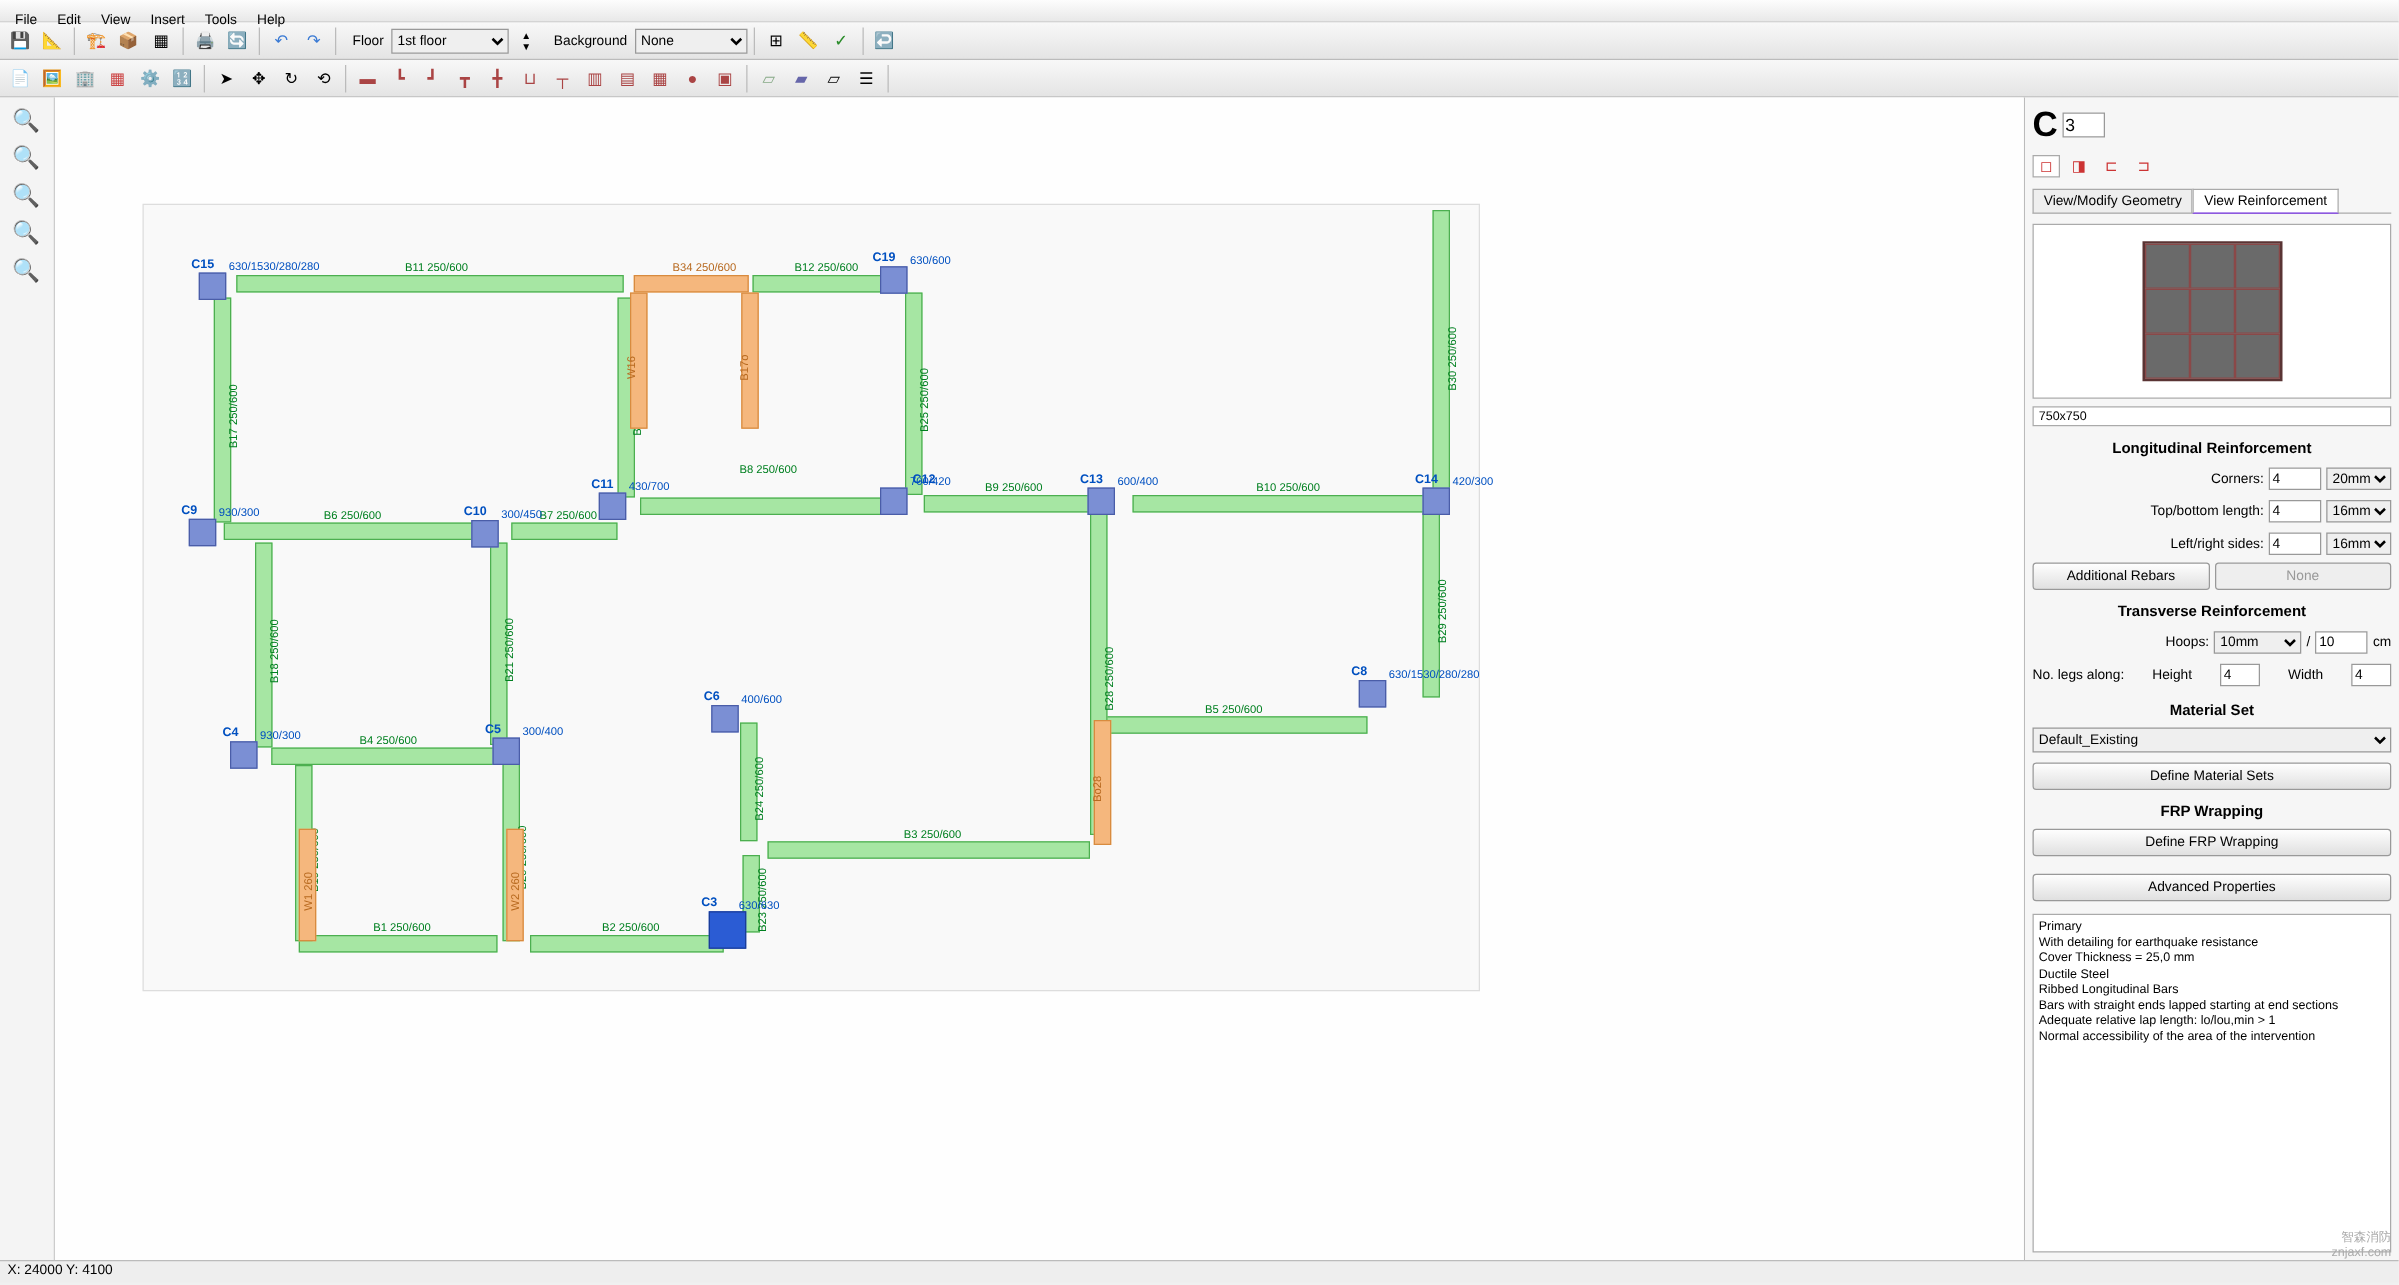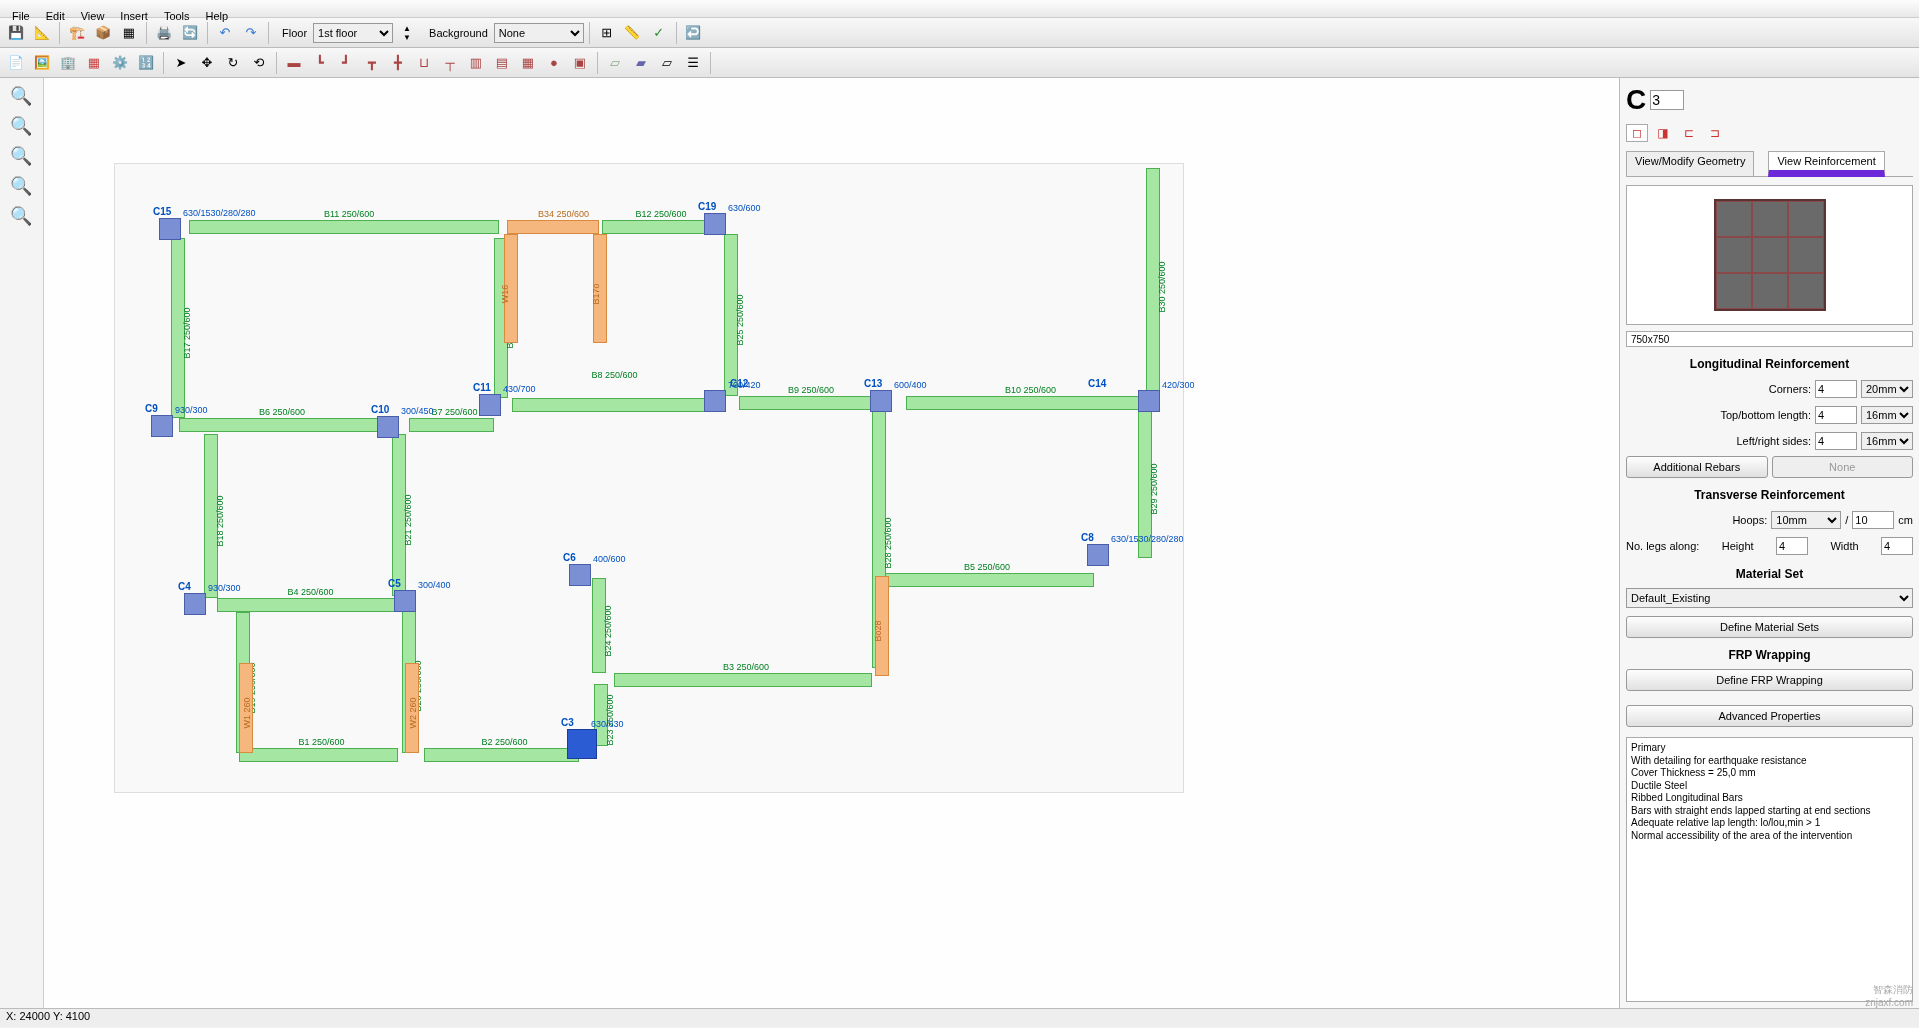--- a/index.html
+++ b/index.html
@@ -35,21 +35,21 @@
 .chead { display:flex;align-items:center;gap:4px; }
 .chead .big { font-size:28px;font-weight:bold; }
 .chead input{width:34px;font-size:14px;border:1px solid #999;padding:1px;}
 
 .jacket-icons{display:flex;gap:4px;margin:4px 0;}
 .jacket-icons .ji{width:22px;height:18px;display:flex;align-items:center;justify-content:center;font-size:12px;border:1px solid transparent;cursor:pointer;}
 .jacket-icons .ji.sel{background:#fff;border:1px solid #aaa;}
 
 .tabs{display:flex;gap:0;font-size:11px;border-bottom:1px solid #aaa;}
 .tab{padding:3px 8px;border:1px solid #aaa;background:#eee;cursor:pointer;position:relative;top:1px;}
-.tab.active{background:#fff;border-bottom:7px solid #6d28d9;margin-left:14px;}
+.tab.active{background:#fff;border-bottom:1px solid #6d28d9;}
 
 .section-preview{height:140px;background:#fff;border:1px solid #aaa;display:flex;align-items:center;justify-content:center;margin-top:4px;}
 .sectgrid{display:grid;grid-template-columns:repeat(3,36px);grid-template-rows:repeat(3,36px);gap:0;border:2px solid #5a3434;}
 .sectgrid div{background:#6a6a6a;border:1px solid #8a4848;}
 .dimbox{height:16px;border:1px solid #aaa;background:#fff;font-size:10px;padding:0 4px;display:flex;align-items:center;margin-top:2px;}
 
 .grp-title{font-weight:bold;text-align:center;font-size:12px;margin:6px 0 3px;}
 .frow{display:flex;align-items:center;justify-content:flex-end;gap:4px;margin:2px 0;}
 .frow label{font-size:11px;}
 .spin{width:42px;height:18px;border:1px solid #999;font-size:11px;padding:0 2px;}
@@ -84,21 +84,21 @@
   <div class="tbtn">📦</div>
   <div class="tbtn">▦</div>
   <div class="sep"></div>
   <div class="tbtn">🖨️</div>
   <div class="tbtn">🔄</div>
   <div class="sep"></div>
   <div class="tbtn" style="color:#3a7ad4">↶</div>
   <div class="tbtn" style="color:#3a7ad4">↷</div>
   <div class="sep"></div>
   <span class="tlabel">Floor</span>
-  <select class="tsel" style="width:80px"><option>1st floor</option></select>
+  <select class="tsel" style="width:94px"><option>1st floor</option></select>
   <div class="tbtn" style="font-size:8px;flex-direction:column">▲<br>▼</div>
   <span class="tlabel">Background</span>
   <select class="tsel" style="width:90px"><option>None</option></select>
   <div class="sep"></div>
   <div class="tbtn">⊞</div>
   <div class="tbtn">📏</div>
   <div class="tbtn" style="color:#2a8c2a">✓</div>
   <div class="sep"></div>
   <div class="tbtn">↩️</div>
 </div>
@@ -236,21 +236,21 @@
         <div class="col" style="left: 660px; top: 312px;"></div>
         <div class="clab" style="left: 654px; top: 300px; margin-left: 32px;">C12</div>
         <div class="dlab" style="color: rgb(0, 80, 192); left: 684px; top: 302px;">700/420</div>
         <div class="col" style="left: 660px; top: 135px;"></div>
         <div class="clab" style="left: 654px; top: 123px;">C19</div>
         <div class="dlab" style="color: rgb(0, 80, 192); left: 684px; top: 125px;">630/600</div>
         <div class="col" style="left: 826px; top: 312px;"></div>
         <div class="clab" style="left: 820px; top: 300px;">C13</div>
         <div class="dlab" style="color: rgb(0, 80, 192); left: 850px; top: 302px;">600/400</div>
         <div class="col" style="left: 1094px; top: 312px;"></div>
-        <div class="clab" style="left: 1044px; top: 300px;">C14</div>
+        <div class="clab" style="left: 1088px; top: 300px;">C14</div>
         <div class="dlab" style="color: rgb(0, 80, 192); left: 1118px; top: 302px;">420/300</div>
         <div class="col" style="left: 1043px; top: 466px;"></div>
         <div class="clab" style="left: 1037px; top: 454px;">C8</div>
         <div class="dlab" style="color: rgb(0, 80, 192); left: 1067px; top: 456px;">630/1530/280/280</div>
       </div>
   </div>
 
   <div class="rpanel">
     <div class="chead">
       <span class="big">C</span>

